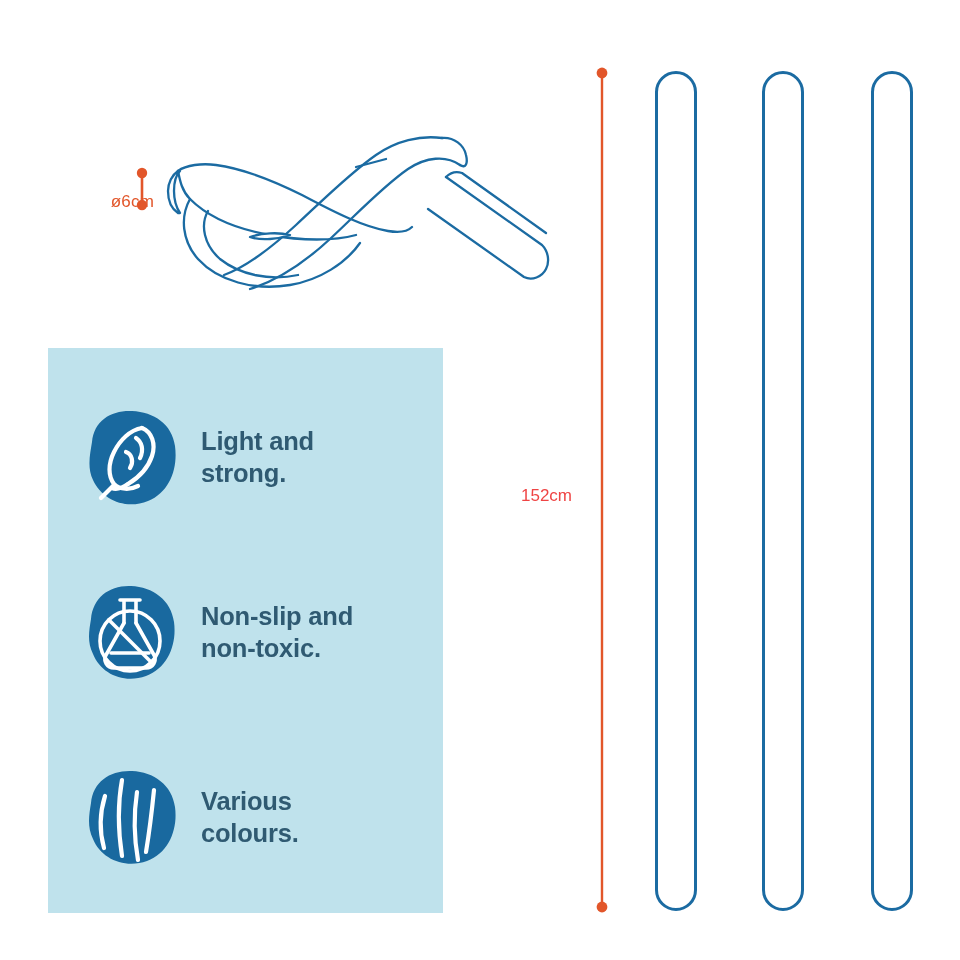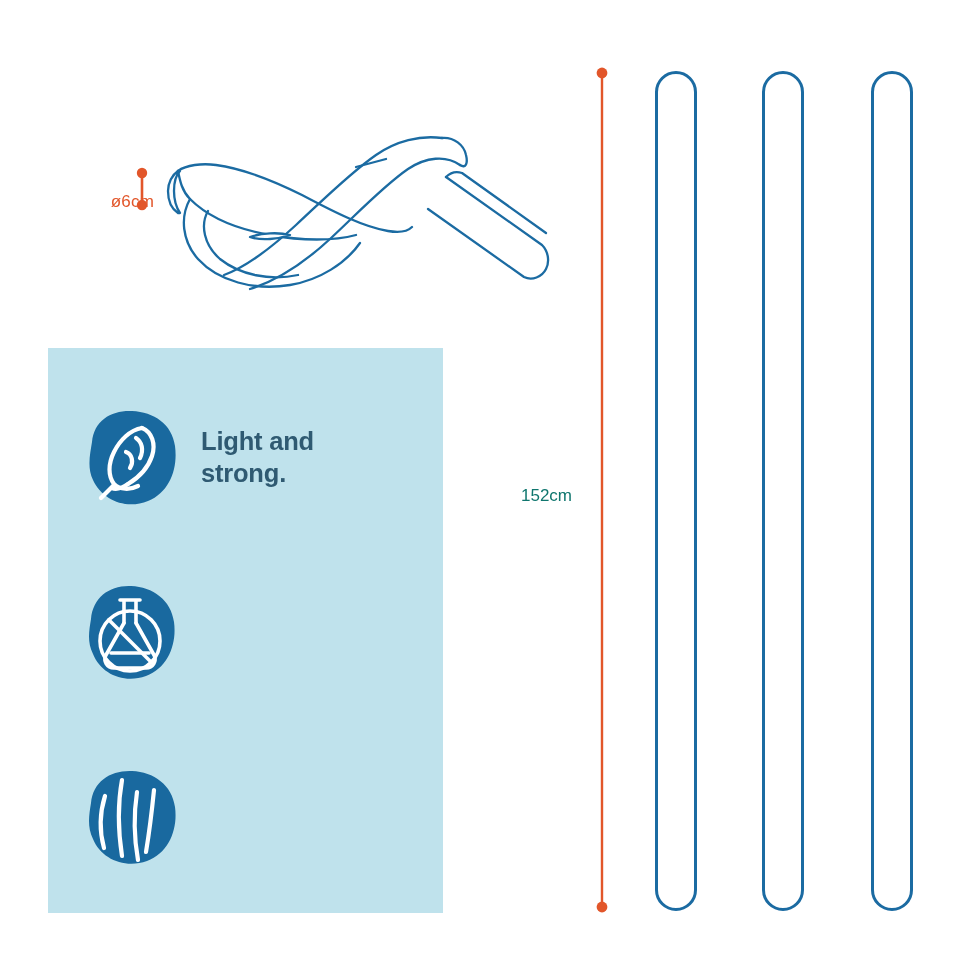--- a/index.html
+++ b/index.html
@@ -90,21 +90,21 @@
     left: 590px;
     top: 60px;
     width: 30px;
     height: 865px;
   }
   #length-label {
     position: absolute;
     left: 521px;
     top: 486px;
     font-size: 17px;
-    color: #0f766e;
+    color: #ef4444;
     white-space: nowrap;
     font-family: "Liberation Sans", sans-serif;
   }
 
   
   .noodle-tube {
     position: absolute;
     top: 71px;
     width: 42px;
     height: 840px;
@@ -211,36 +211,40 @@
                      L 64 85 C 71 85 75 78 72 72 L 54 40"></path>
 
             <path d="M29 70 L 67 70"></path>
 
             <circle cx="48" cy="58" r="30"></circle>
 
             <path d="M27 37 L 69 79"></path>
           </g>
         </svg>
       </div>
+      <div class="feature-text">Non-slip and
+non-toxic.</div>
     </div>
 
     <div class="feature-row r2">
       <div class="feature-icon-blob">
         <svg width="97" height="99" viewBox="0 0 97 99">
           <path d="M9 35 C 11 13 29 2 50 3 C 72 4 90 17 93 39
                    C 96 61 87 85 65 93 C 43 101 19 91 11 71
                    C 5 59 7 47 9 35 Z" fill="#19699f"></path>
           <g fill="none" stroke="#ffffff" stroke-width="4.2" stroke-linecap="round">
             <path d="M23 28 C 18 44 17 62 22 80"></path>
             <path d="M40 12 C 36 34 36 62 40 88"></path>
             <path d="M55 24 C 52 44 52 70 56 92"></path>
             <path d="M72 22 C 70 42 67 66 64 84"></path>
           </g>
         </svg>
       </div>
+      <div class="feature-text">Various
+colours.</div>
     </div>
   </div>
 
   <span id="length-label">152cm</span>
   <div id="length-dimension">
     <svg width="30" height="865" viewBox="0 0 30 865">
       <line x1="12" y1="13" x2="12" y2="847" stroke="#e2562a" stroke-width="2.4"></line>
       <circle cx="12" cy="13" r="5.4" fill="#e2562a"></circle>
       <circle cx="12" cy="847" r="5.4" fill="#e2562a"></circle>
     </svg>

